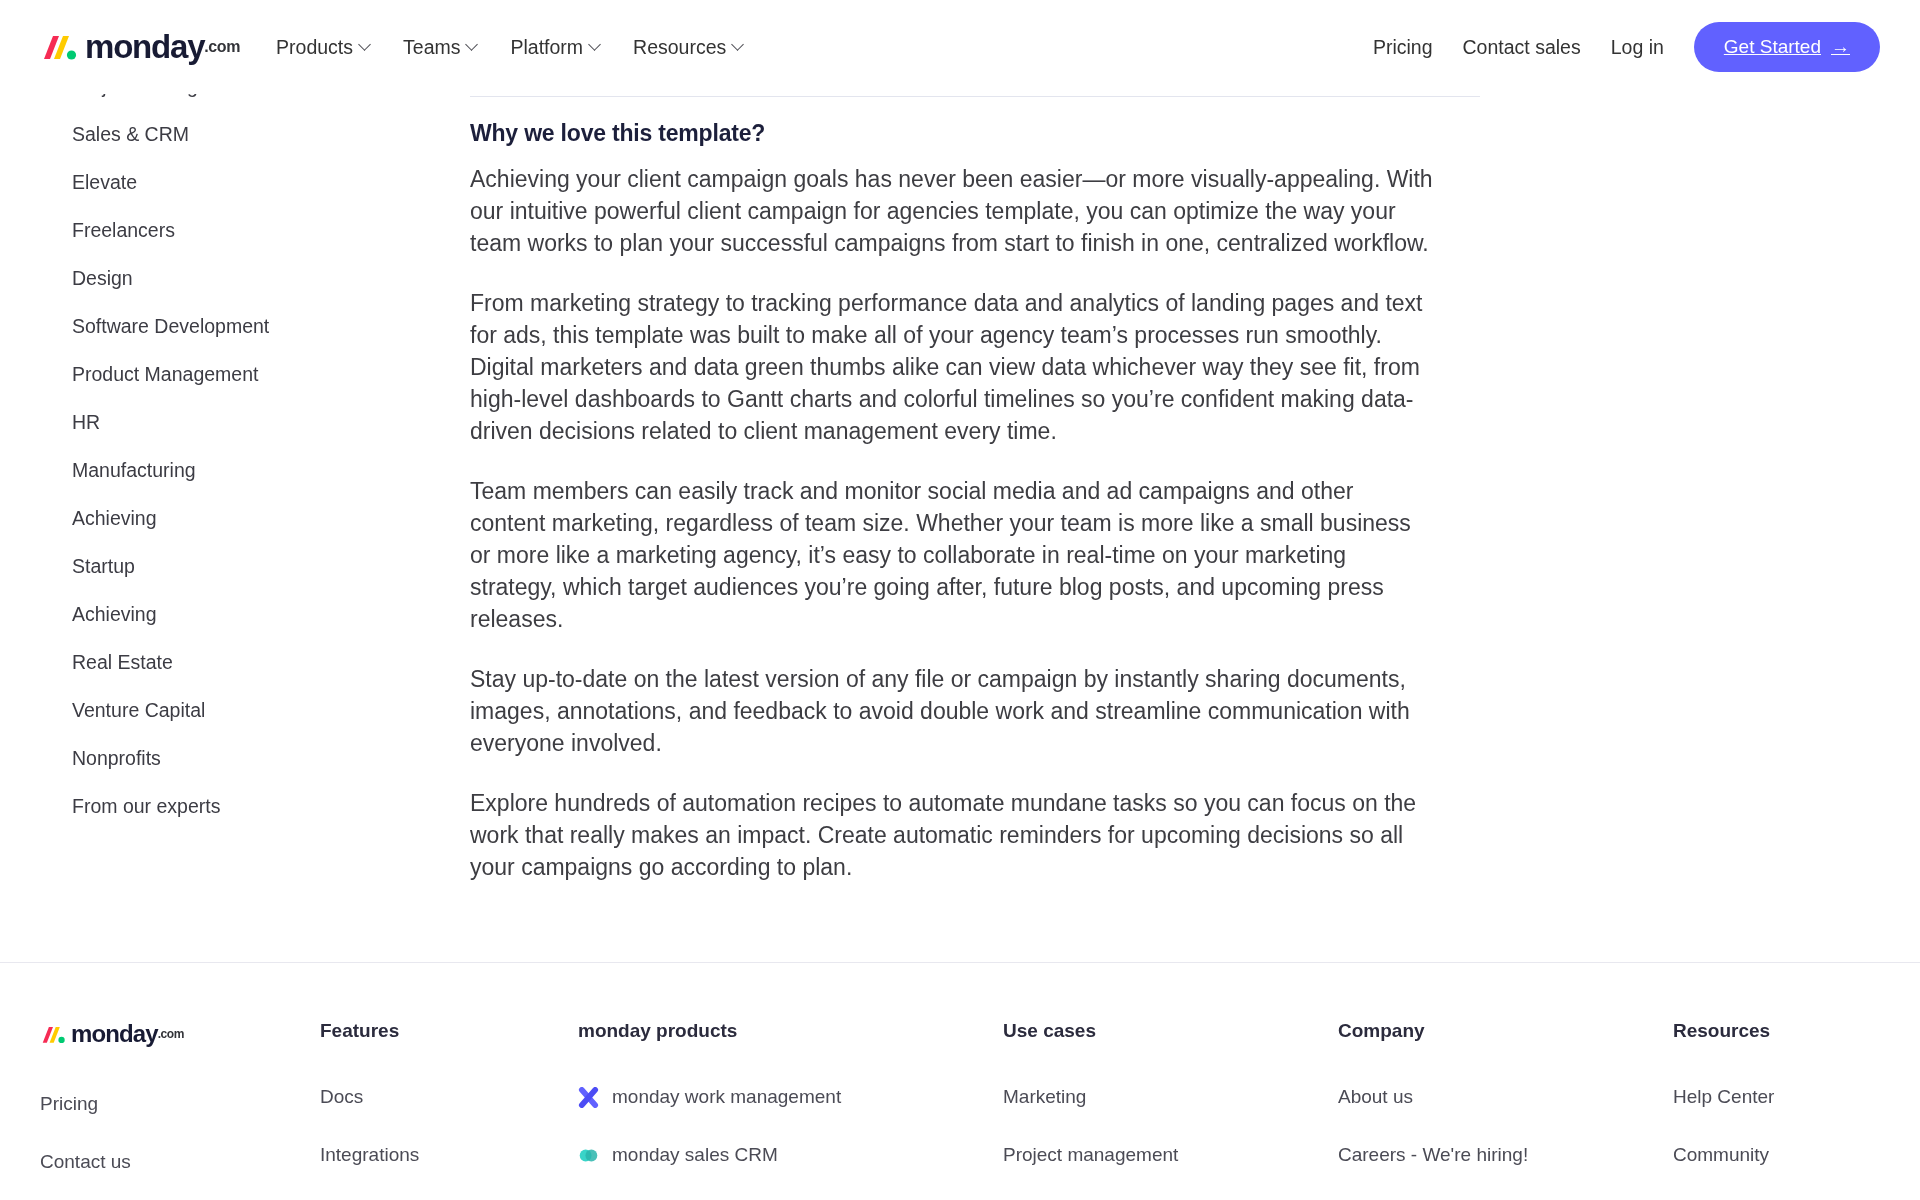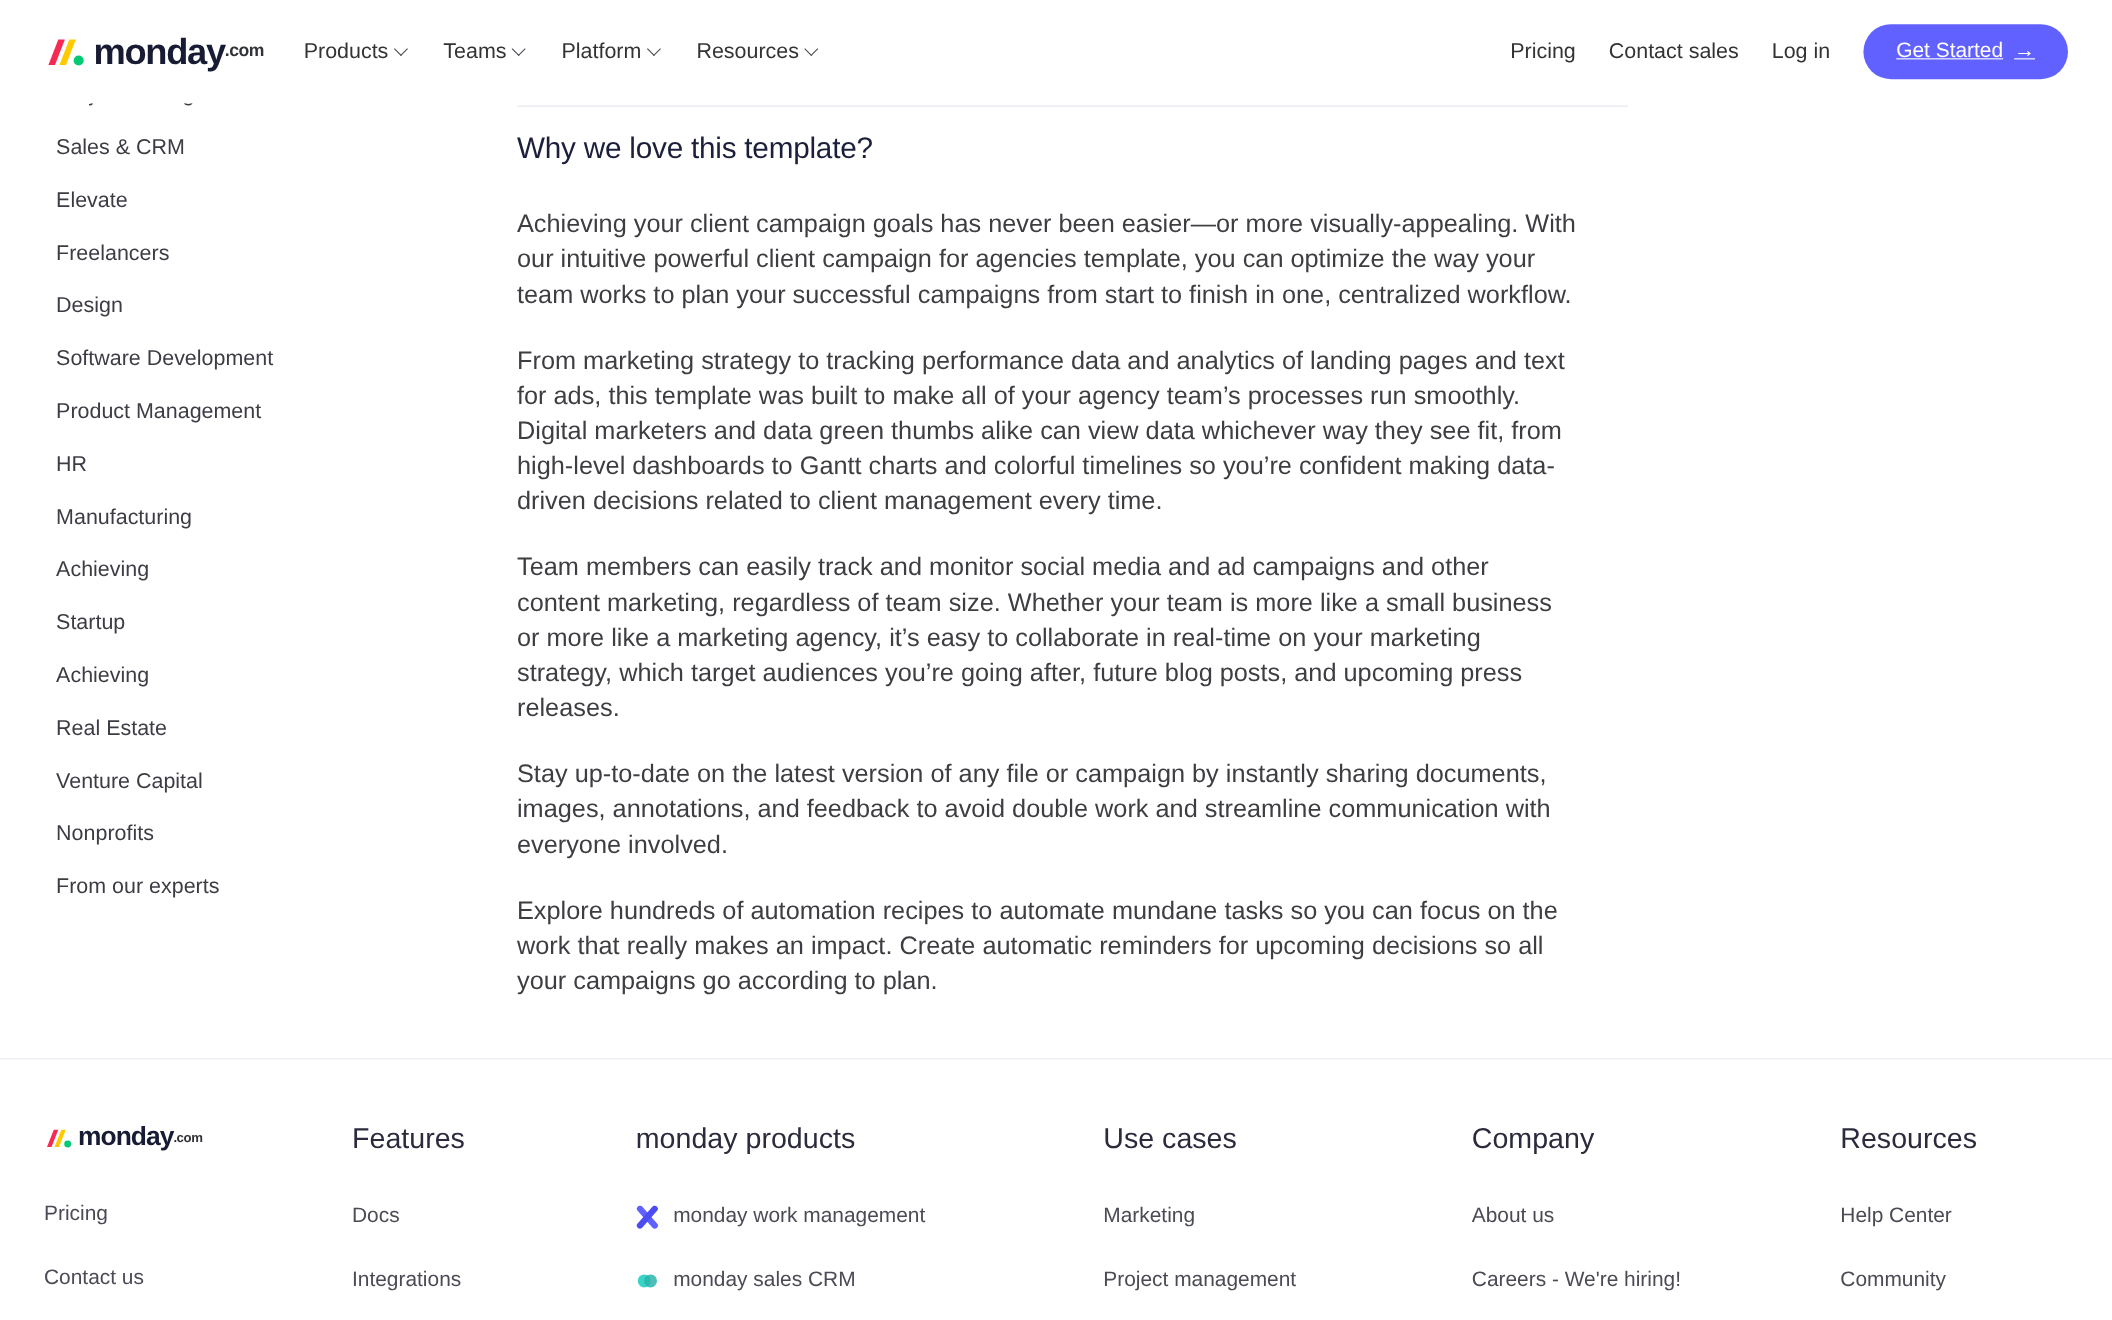--- a/index.html
+++ b/index.html
@@ -62,30 +62,30 @@
     width:1010px; height:1px; background:#e3e5ee;
   }
 
   
   .sidebar {
     position:absolute; top:62px; left:0;
     width:380px;
   }
   .side-item {
     font-size:19.5px; color:#3c3c44;
-    padding:0 0 0 51px;
+    padding:0 0 0 72px;
     height:48px; line-height:48px;
     cursor:pointer; white-space:nowrap;
   }
 
   
   .main { position:absolute; top:120px; left:470px; width:1010px; }
   .main h2 {
-    font-size:27px; font-weight:normal; color:#1c1f3b;
-    margin-bottom:36px; letter-spacing:-0.2px;
+    font-size:23px; font-weight:bold; color:#1c1f3b;
+    margin-bottom:16px; letter-spacing:-0.2px;
   }
   .main p {
     font-size:23px; line-height:32px; color:#3d3d42;
     margin-bottom:28px; max-width:965px;
   }
 
   
   .footer-rule {
     position:absolute; top:962px; left:0;
     width:1920px; height:1px; background:#e8e8ef;
@@ -102,21 +102,21 @@
   .fcol-3 { width:335px; }
   .fcol-4 { width:335px; }
   .fcol-5 { width:200px; }
 
   .footer-logo { display:flex; align-items:center; margin-bottom:45px; }
   .footer-logo .logo-mark { width:26px; height:21px; margin-right:5px; }
   .footer-logo .logo-text { font-size:24px; letter-spacing:-0.9px; }
   .footer-logo .logo-dotcom { font-size:12px; }
 
   .fhead {
-    font-size:26px; font-weight:normal; color:#2b2b3d;
+    font-size:19px; font-weight:bold; color:#2b2b3d;
     margin-bottom:44px; white-space:nowrap;
   }
   .flink {
     font-size:19px; color:#4b4b55;
     margin-bottom:36px; cursor:pointer;
     display:flex; align-items:center; gap:13px;
     white-space:nowrap;
   }
   .prod-ico { width:21px; height:21px; flex:0 0 21px; }
 </style>

